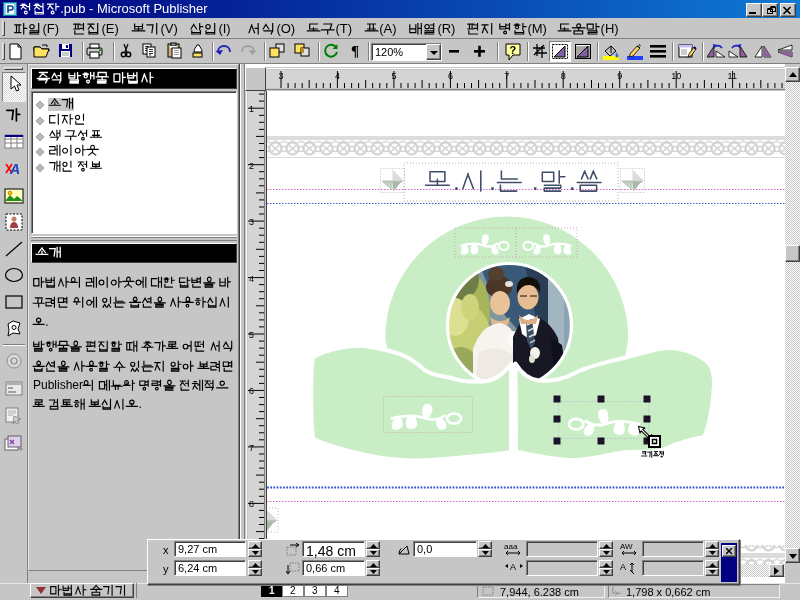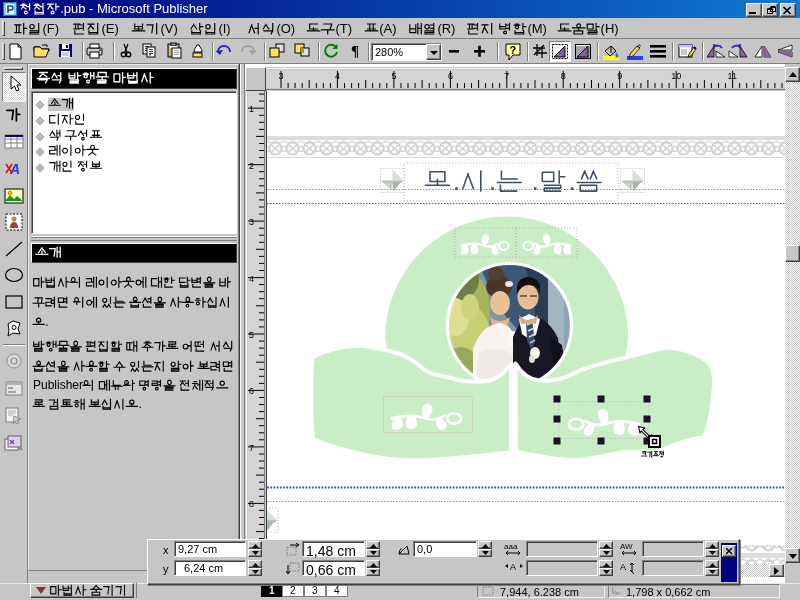--- a/index.html
+++ b/index.html
@@ -146,21 +146,21 @@
       <text x="3" y="14" font-size="15" font-weight="bold" font-family="Liberation Serif,serif" fill="#000">¶</text>
     </g>
   </svg>
 <div class="ab" style="left:82px;top:42px;width:2px;height:19px;border-left:1px solid #808080;border-right:1px solid #fff"></div>
 <div class="ab" style="left:113px;top:42px;width:2px;height:19px;border-left:1px solid #808080;border-right:1px solid #fff"></div>
 <div class="ab" style="left:212px;top:42px;width:2px;height:19px;border-left:1px solid #808080;border-right:1px solid #fff"></div>
 <div class="ab" style="left:264px;top:42px;width:2px;height:19px;border-left:1px solid #808080;border-right:1px solid #fff"></div>
 <div class="ab" style="left:318px;top:42px;width:2px;height:19px;border-left:1px solid #808080;border-right:1px solid #fff"></div>
 <div class="ab" style="left:368px;top:42px;width:2px;height:19px;border-left:1px solid #808080;border-right:1px solid #fff"></div>
 <div class="ab fld" style="left:371px;top:43px;width:71px;height:18px"></div>
-<div class="ab" style="left:375px;top:46px;font-size:11px">280%</div>
+<div class="ab" style="left:375px;top:46px;font-size:11px">120%</div>
 <div class="ab btn" style="left:426px;top:44px;width:15px;height:16px"></div>
 <svg class="ab" style="left:429px;top:50px" width="10" height="6">
     <path d="M1 1l4 4 4-4z" fill="#000"></path>
   </svg>
 <svg class="ab" style="left:448px;top:42px" width="46" height="19">
     <rect x="1" y="8" width="10" height="2.6" fill="#000"></rect>
     <rect x="26" y="8" width="11" height="2.6" fill="#000"></rect>
     <rect x="30.2" y="3.8" width="2.6" height="11" fill="#000"></rect>
   </svg>
 <div class="ab" style="left:497px;top:42px;width:2px;height:19px;border-left:1px solid #808080;border-right:1px solid #fff"></div>
@@ -751,21 +751,21 @@
 <div class="ab btn" style="left:248px;top:541px;width:14px;height:8px"></div>
 <svg class="ab" style="left:252px;top:543.5px" width="7" height="4">
     <path d="M3.5 0L7 4H0z" fill="#000"></path>
   </svg>
 <div class="ab btn" style="left:248px;top:549px;width:14px;height:8px"></div>
 <svg class="ab" style="left:252px;top:550.5px" width="7" height="4">
     <path d="M3.5 4L7 0H0z" fill="#000"></path>
   </svg>
 <div class="ab" style="left:163px;top:563px;font-size:11px">y</div>
 <div class="ab" style="left:174px;top:560px;width:72px;height:16px;background:#fff;border:1px solid #808080;border-right-color:#fff;border-bottom-color:#fff;box-shadow:inset 1px 1px 0 #404040"></div>
-<div class="ab" style="left:184px;top:562px;font-size:11px">6,24 cm</div>
+<div class="ab" style="left:178px;top:562px;font-size:11px">6,24 cm</div>
 <div class="ab btn" style="left:248px;top:560px;width:14px;height:8px"></div>
 <svg class="ab" style="left:252px;top:562.5px" width="7" height="4">
     <path d="M3.5 0L7 4H0z" fill="#000"></path>
   </svg>
 <div class="ab btn" style="left:248px;top:568px;width:14px;height:8px"></div>
 <svg class="ab" style="left:252px;top:569.5px" width="7" height="4">
     <path d="M3.5 4L7 0H0z" fill="#000"></path>
   </svg>
 <svg class="ab" style="left:286px;top:543px" width="15" height="13">
     <rect x="1" y="4" width="9" height="8" fill="none" stroke="#808080" stroke-dasharray="1.5 1"></rect>
@@ -779,21 +779,21 @@
   </svg>
 <div class="ab btn" style="left:366px;top:549px;width:14px;height:8px"></div>
 <svg class="ab" style="left:370px;top:550.5px" width="7" height="4">
     <path d="M3.5 4L7 0H0z" fill="#000"></path>
   </svg>
 <svg class="ab" style="left:286px;top:562px" width="15" height="13">
     <rect x="4" y="1" width="9" height="8" fill="none" stroke="#808080" stroke-dasharray="1.5 1"></rect>
     <path d="M2 3v8M0 9l2 3 2-3" stroke="#000" fill="none"></path>
   </svg>
 <div class="ab" style="left:302px;top:560px;width:63px;height:16px;background:#fff;border:1px solid #808080;border-right-color:#fff;border-bottom-color:#fff;box-shadow:inset 1px 1px 0 #404040"></div>
-<div class="ab" style="left:306px;top:562px;font-size:14px">0,66 cm</div>
+<div class="ab" style="left:306px;top:562px;font-size:11px">0,66 cm</div>
 <div class="ab btn" style="left:366px;top:560px;width:14px;height:8px"></div>
 <svg class="ab" style="left:370px;top:562.5px" width="7" height="4">
     <path d="M3.5 0L7 4H0z" fill="#000"></path>
   </svg>
 <div class="ab btn" style="left:366px;top:568px;width:14px;height:8px"></div>
 <svg class="ab" style="left:370px;top:569.5px" width="7" height="4">
     <path d="M3.5 4L7 0H0z" fill="#000"></path>
   </svg>
 <svg class="ab" style="left:396px;top:544px" width="15" height="12">
     <path d="M13 10L3 10 11 2z M3 10A8 8 0 0 1 5.3 4.3" fill="none" stroke="#000"></path>

